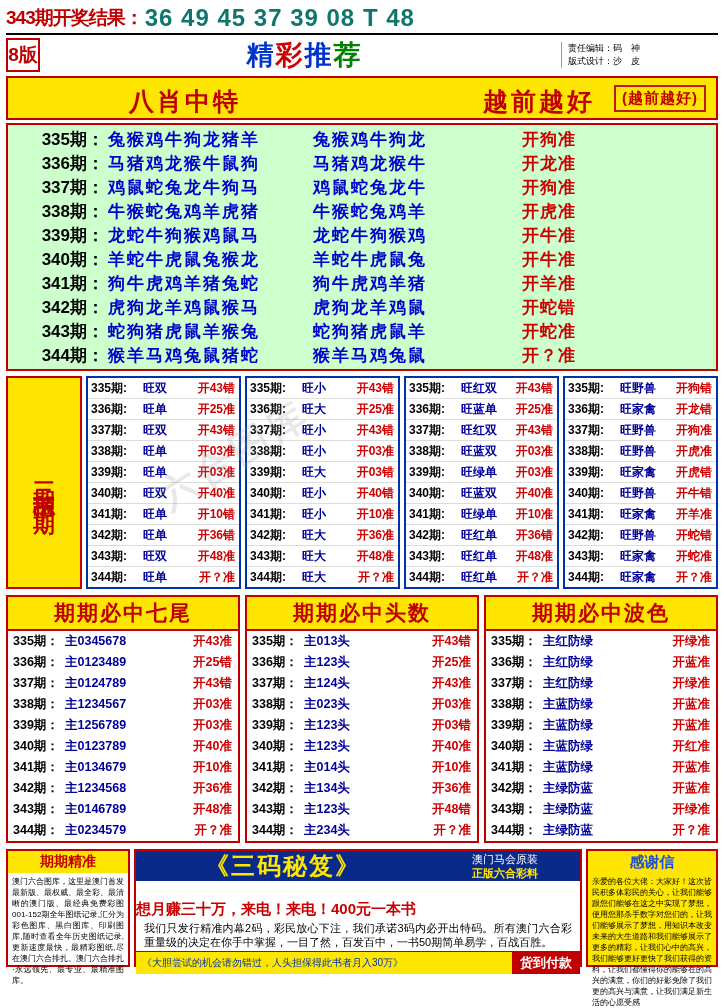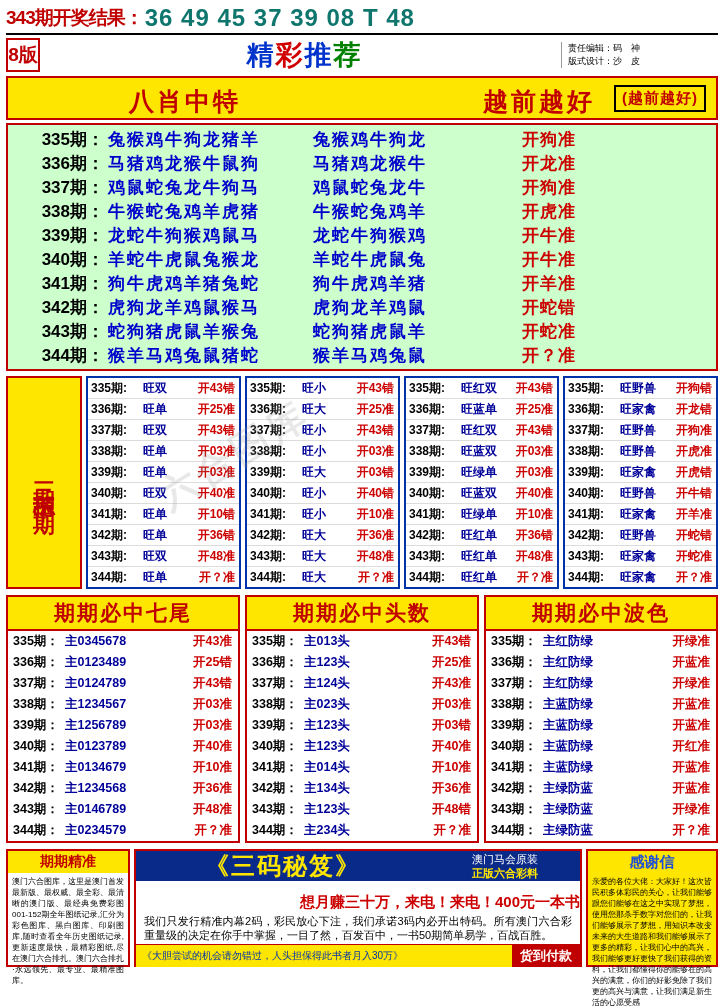--- a/index.html
+++ b/index.html
@@ -37,21 +37,21 @@
 
   
   .banner{
     margin-top:3px;
     background:#ffe600;border:2px solid #c00000;height:40px;
     display:flex;align-items:flex-end;justify-content:space-around;position:relative;
   }
   .banner .bt{font-size:25px;font-weight:bold;color:#c00000;letter-spacing:3px;}
   .banner .sub{
     position:absolute;right:10px;top:7px;
-    border:2px solid #000000;color:#c00000;font-size:15px;font-weight:bold;
+    border:2px solid #b91c1c;color:#c00000;font-size:15px;font-weight:bold;
     padding:2px 6px;background:#ffe600;letter-spacing:1px;
   }
 
   
   .greenbox{
     margin-top:3px;border:2px solid #c00000;background:#ccffcc;
     padding:2px 0;
   }
   .grow{display:flex;align-items:center;height:24px;font-size:17px;font-weight:bold;}
   .grow .per{width:96px;text-align:right;padding-right:4px;color:#000;}
@@ -91,21 +91,21 @@
   
   .adwrap{display:flex;margin-top:6px;gap:4px;height:118px;}
   .ad1{width:120px;border:2px solid #c00000;background:#ffffff;}
   .ad1 .h{background:#ffe600;text-align:center;font-size:14px;font-weight:bold;color:#c00000;padding:2px 0;}
   .ad1 .b{font-size:8px;line-height:11px;padding:3px 4px;text-align:justify;}
   .ad2{flex:1;border:2px solid #c00000;background:#ffffff;position:relative;}
   .ad2 .h{display:flex;align-items:center;background:#0a2a8a;height:30px;}
   .ad2 .h .t{flex:1;text-align:center;font-size:24px;font-weight:bold;color:#ffe600;letter-spacing:2px;}
   .ad2 .h .s{width:150px;font-size:11px;line-height:14px;color:#ffffff;text-align:center;}
   .ad2 .h .s b{color:#ffe600;}
-  .ad2 .l{font-size:15px;font-weight:bold;color:#cc0000;text-align:right;padding-top:12px;}
+  .ad2 .l{font-size:15px;font-weight:bold;color:#cc0000;text-align:left;padding-top:19px;}
   .ad2 .p{font-size:11px;line-height:14px;padding:2px 8px;text-align:justify;}
   .ad2 .f{display:flex;align-items:center;background:#ffe600;border-top:1px solid #c00000;}
   .ad2 .f .fl{flex:1;font-size:10px;color:#0033aa;padding-left:6px;}
   .ad2 .f .fr{background:#c00000;color:#fff;font-size:13px;font-weight:bold;padding:2px 8px;}
   .ad3{width:128px;border:2px solid #c00000;background:#ffe600;}
   .ad3 .h{text-align:center;font-size:15px;font-weight:bold;color:#1d4ed8;padding:2px 0;}
   .ad3 .b{font-size:8px;line-height:11px;padding:2px 4px;text-align:justify;color:#000;}
 
   .wm{
     position:absolute;left:150px;top:430px;

